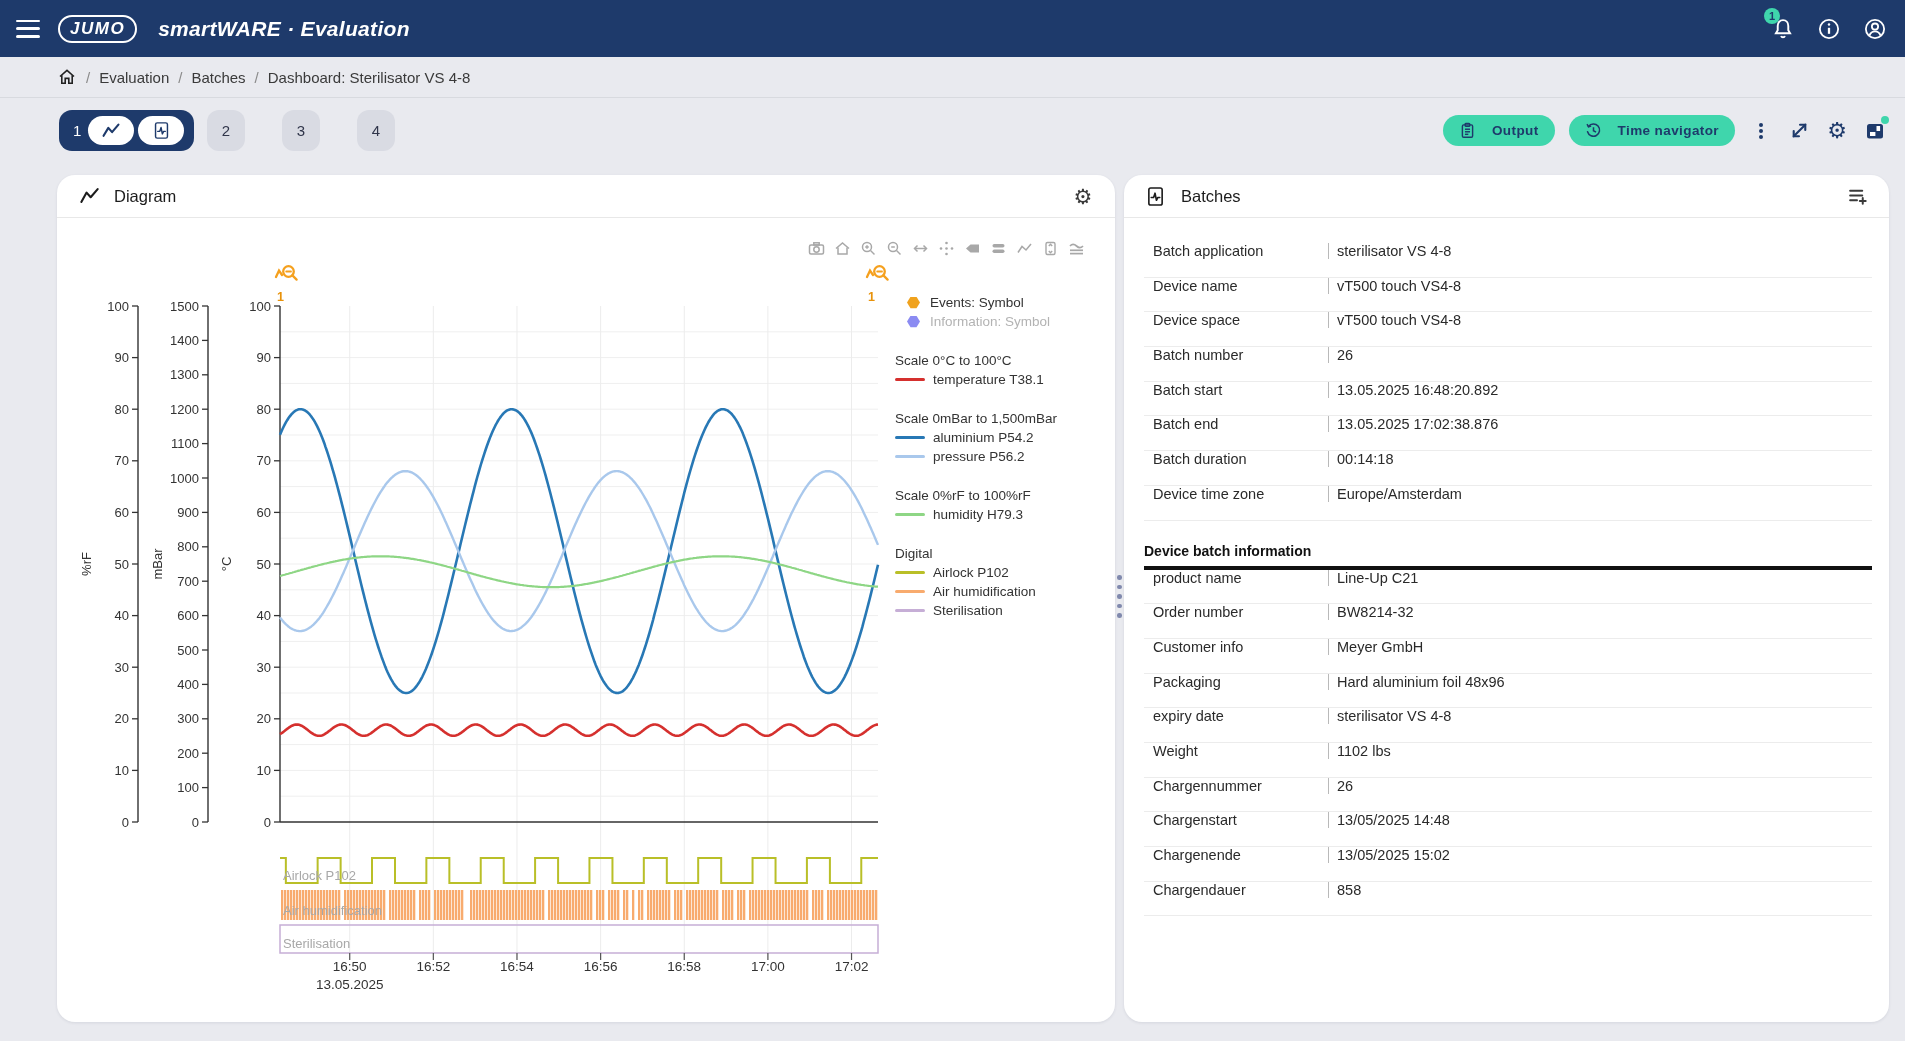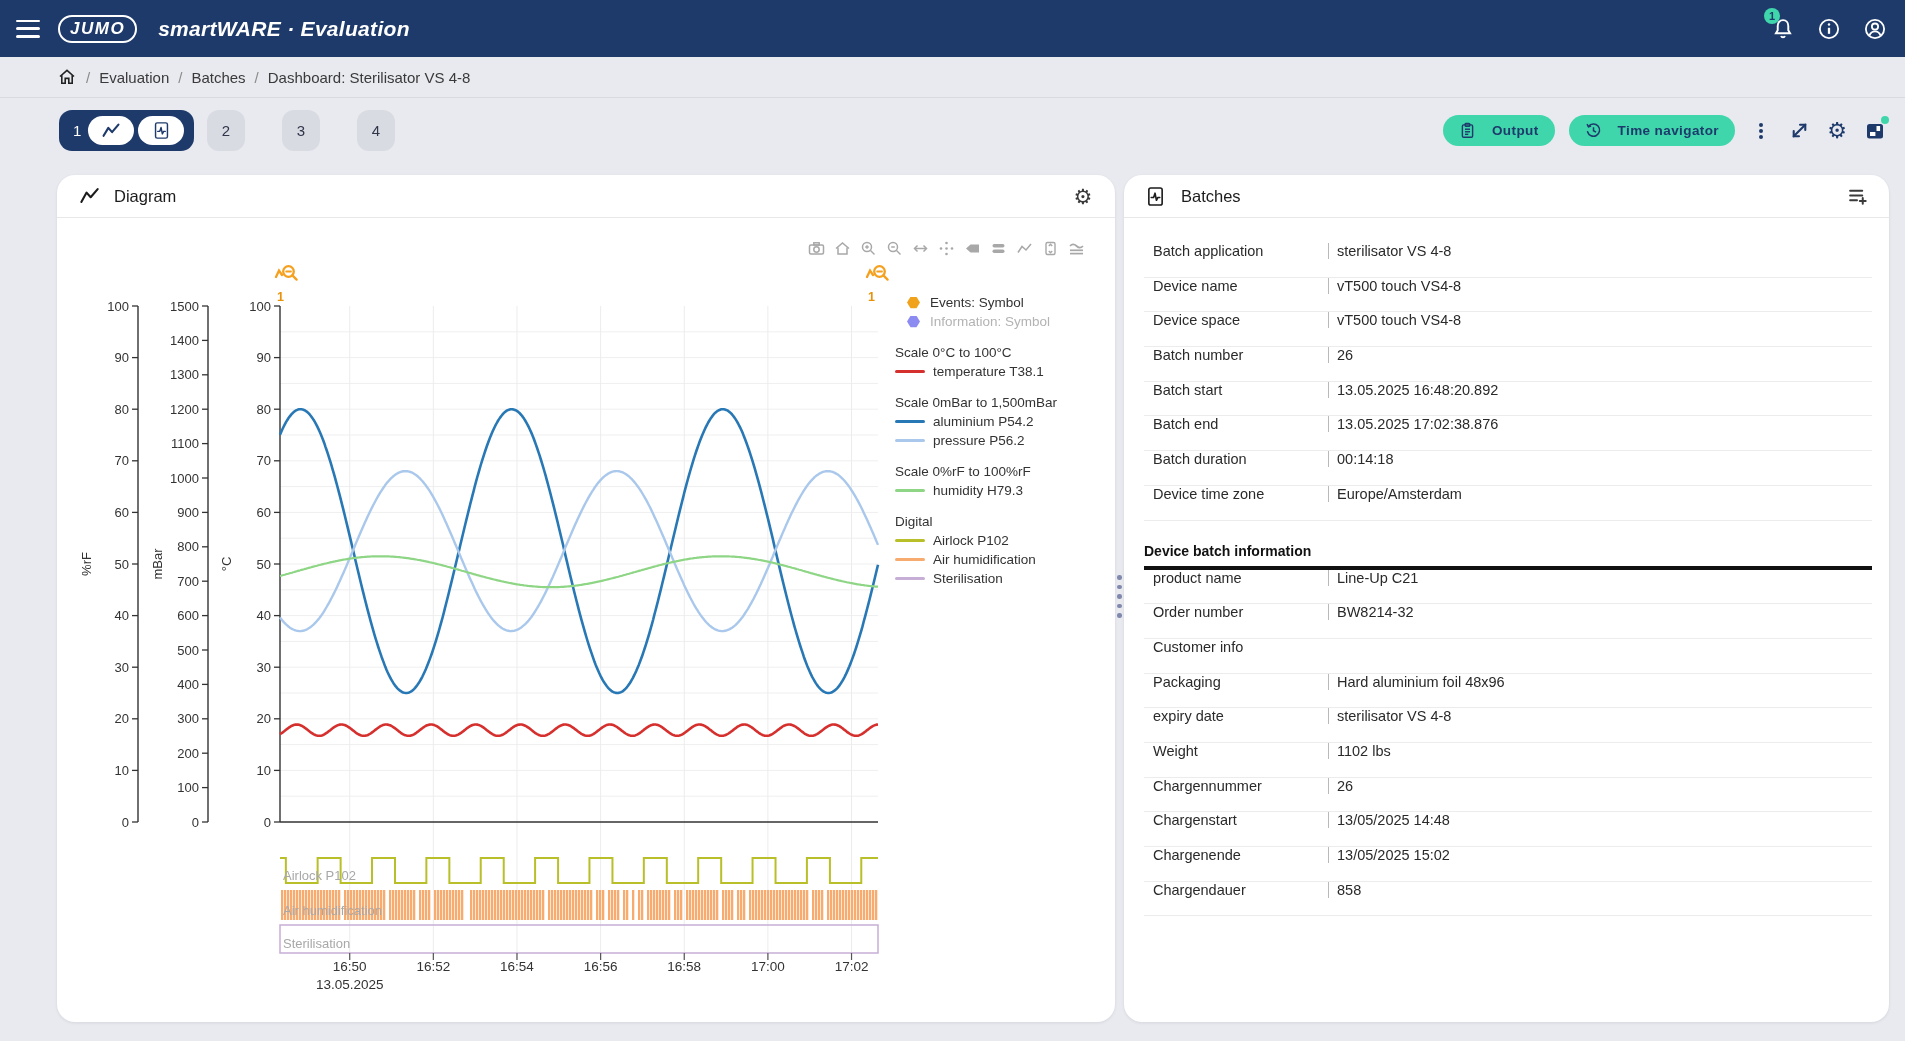--- a/index.html
+++ b/index.html
@@ -53,21 +53,21 @@
   .mb-icon { width:17px; height:17px; color:#a8a8a8; cursor:pointer; }
   .mb-icon svg { display:block; }
 
   .event-marker { position:absolute; z-index:4; width:30px; text-align:left; }
   .event-marker .cnt { color:#e8920a; font-size:12.5px; font-weight:bold; margin-left:3px; line-height:1; }
 
   .legend { position:absolute; left:838px; top:118px; width:210px; font-size:13.5px; color:#333; z-index:4; }
   .leg-sym-row { display:flex; align-items:center; height:19px; }
   .hex { width:13px; height:12px; margin:0 10px 0 12px; clip-path:polygon(27% 3%,73% 3%,100% 50%,73% 97%,27% 97%,0 50%); flex:0 0 auto; }
   .leg-sym-row .muted { color:#b3b3b3; }
-  .leg-group { margin-top:12px; }
+  .leg-group { margin-top:20px; }
   .leg-header { height:19px; line-height:19px; }
   .leg-item { display:flex; align-items:center; height:19px; }
   .leg-line { width:30px; height:3px; border-radius:2px; margin-right:8px; flex:0 0 auto; }
 
   
   .batches-body { position:absolute; left:0; top:43px; right:0; bottom:0; font-size:14.5px; color:#2a2a2a; }
   .btable { margin:0 17px 0 20px; }
   .btable.first { margin-top:25px; }
   .trow { display:flex; align-items:flex-start; height:34.7px; border-bottom:1px solid #ececec; }
   .tlabel { width:184px; padding-left:9px; display:flex; align-items:center; }
@@ -755,20 +755,21 @@
           <div class="trow">
             <div class="tlabel">product name</div>
             <div class="tvalue">Line-Up C21</div>
           </div>
           <div class="trow">
             <div class="tlabel">Order number</div>
             <div class="tvalue">BW8214-32</div>
           </div>
           <div class="trow">
             <div class="tlabel">Customer info</div>
+            <div class="tvalue">Meyer GmbH</div>
           </div>
           <div class="trow">
             <div class="tlabel">Packaging</div>
             <div class="tvalue">Hard aluminium foil 48x96</div>
           </div>
           <div class="trow">
             <div class="tlabel">expiry date</div>
             <div class="tvalue">sterilisator VS 4-8</div>
           </div>
           <div class="trow">

